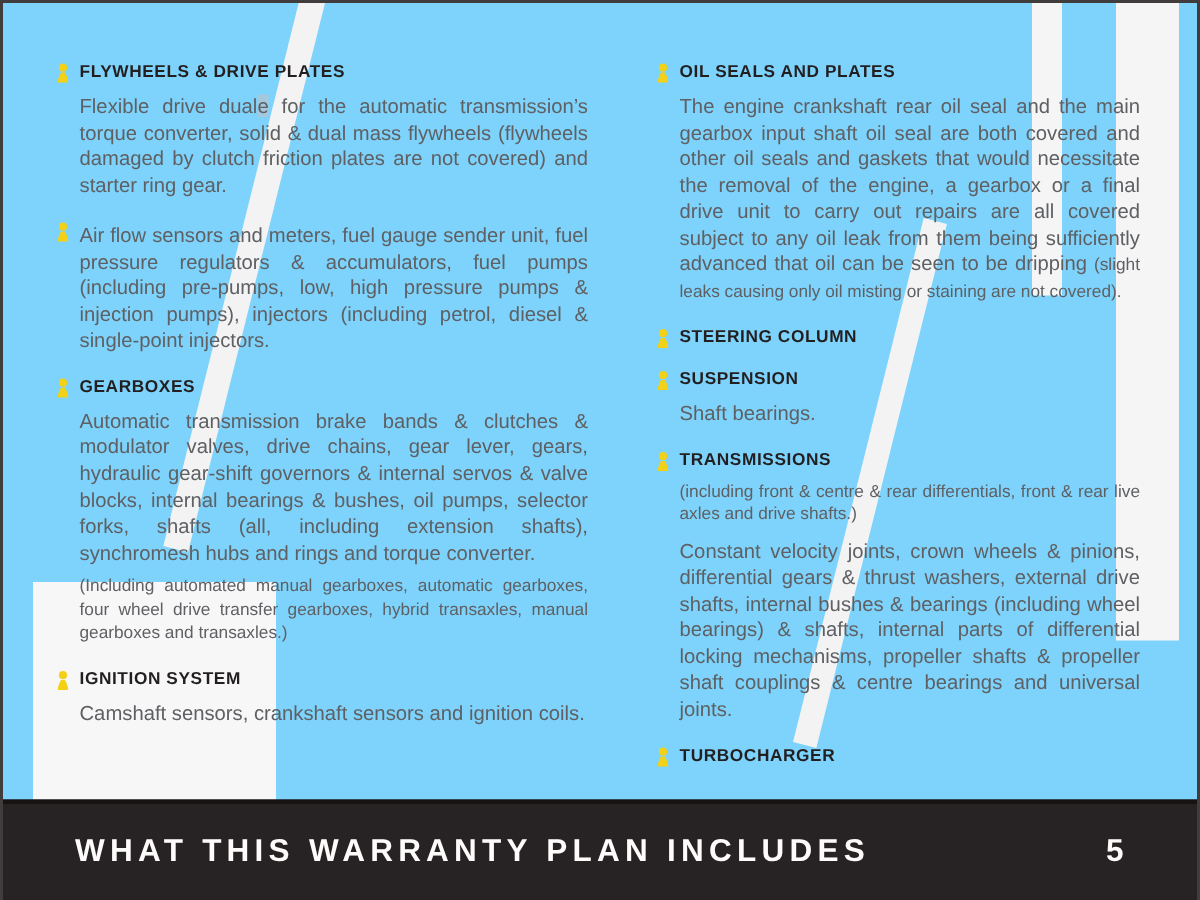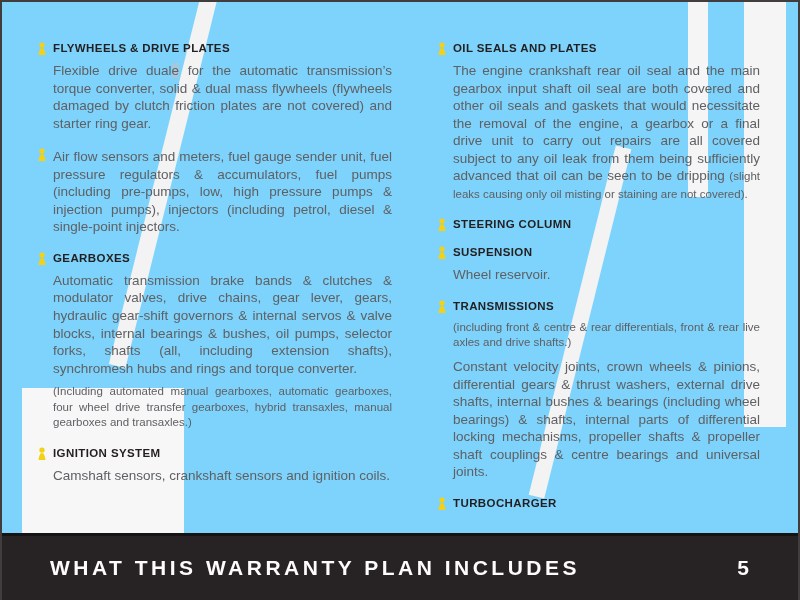--- a/index.html
+++ b/index.html
@@ -123,21 +123,21 @@
               <path d="M1.5 13 C1.6 9.8 3 7.9 3.6 6.3 L6.4 6.3 C7 7.9 8.4 9.8 8.5 13 Z" fill="#f2d117"></path>
             </svg></span>
           <div class="sec-title">STEERING COLUMN</div>
         </div>
         <div class="section">
           <span class="bullet"><svg width="10" height="14" viewBox="0 0 10 14" xmlns="http://www.w3.org/2000/svg">
               <circle cx="5" cy="3.1" r="2.7" fill="#f2d117"></circle>
               <path d="M1.5 13 C1.6 9.8 3 7.9 3.6 6.3 L6.4 6.3 C7 7.9 8.4 9.8 8.5 13 Z" fill="#f2d117"></path>
             </svg></span>
           <div class="sec-title">SUSPENSION</div>
-          <p class="para">Wheel reservoir.</p>
+          <p class="para">Shaft bearings.</p>
         </div>
         <div class="section">
           <span class="bullet"><svg width="10" height="14" viewBox="0 0 10 14" xmlns="http://www.w3.org/2000/svg">
               <circle cx="5" cy="3.1" r="2.7" fill="#f2d117"></circle>
               <path d="M1.5 13 C1.6 9.8 3 7.9 3.6 6.3 L6.4 6.3 C7 7.9 8.4 9.8 8.5 13 Z" fill="#f2d117"></path>
             </svg></span>
           <div class="sec-title">TRANSMISSIONS</div>
           <p class="para small">(including front &amp; centre &amp; rear differentials, front &amp; rear live axles and drive shafts.)</p>
           <p class="para">Constant velocity joints, crown wheels &amp; pinions, differential gears &amp; thrust washers, external drive shafts, internal bushes &amp; bearings (including wheel bearings) &amp; shafts, internal parts of differential locking mechanisms, propeller shafts &amp; propeller shaft couplings &amp; centre bearings and universal joints.</p>
         </div>

